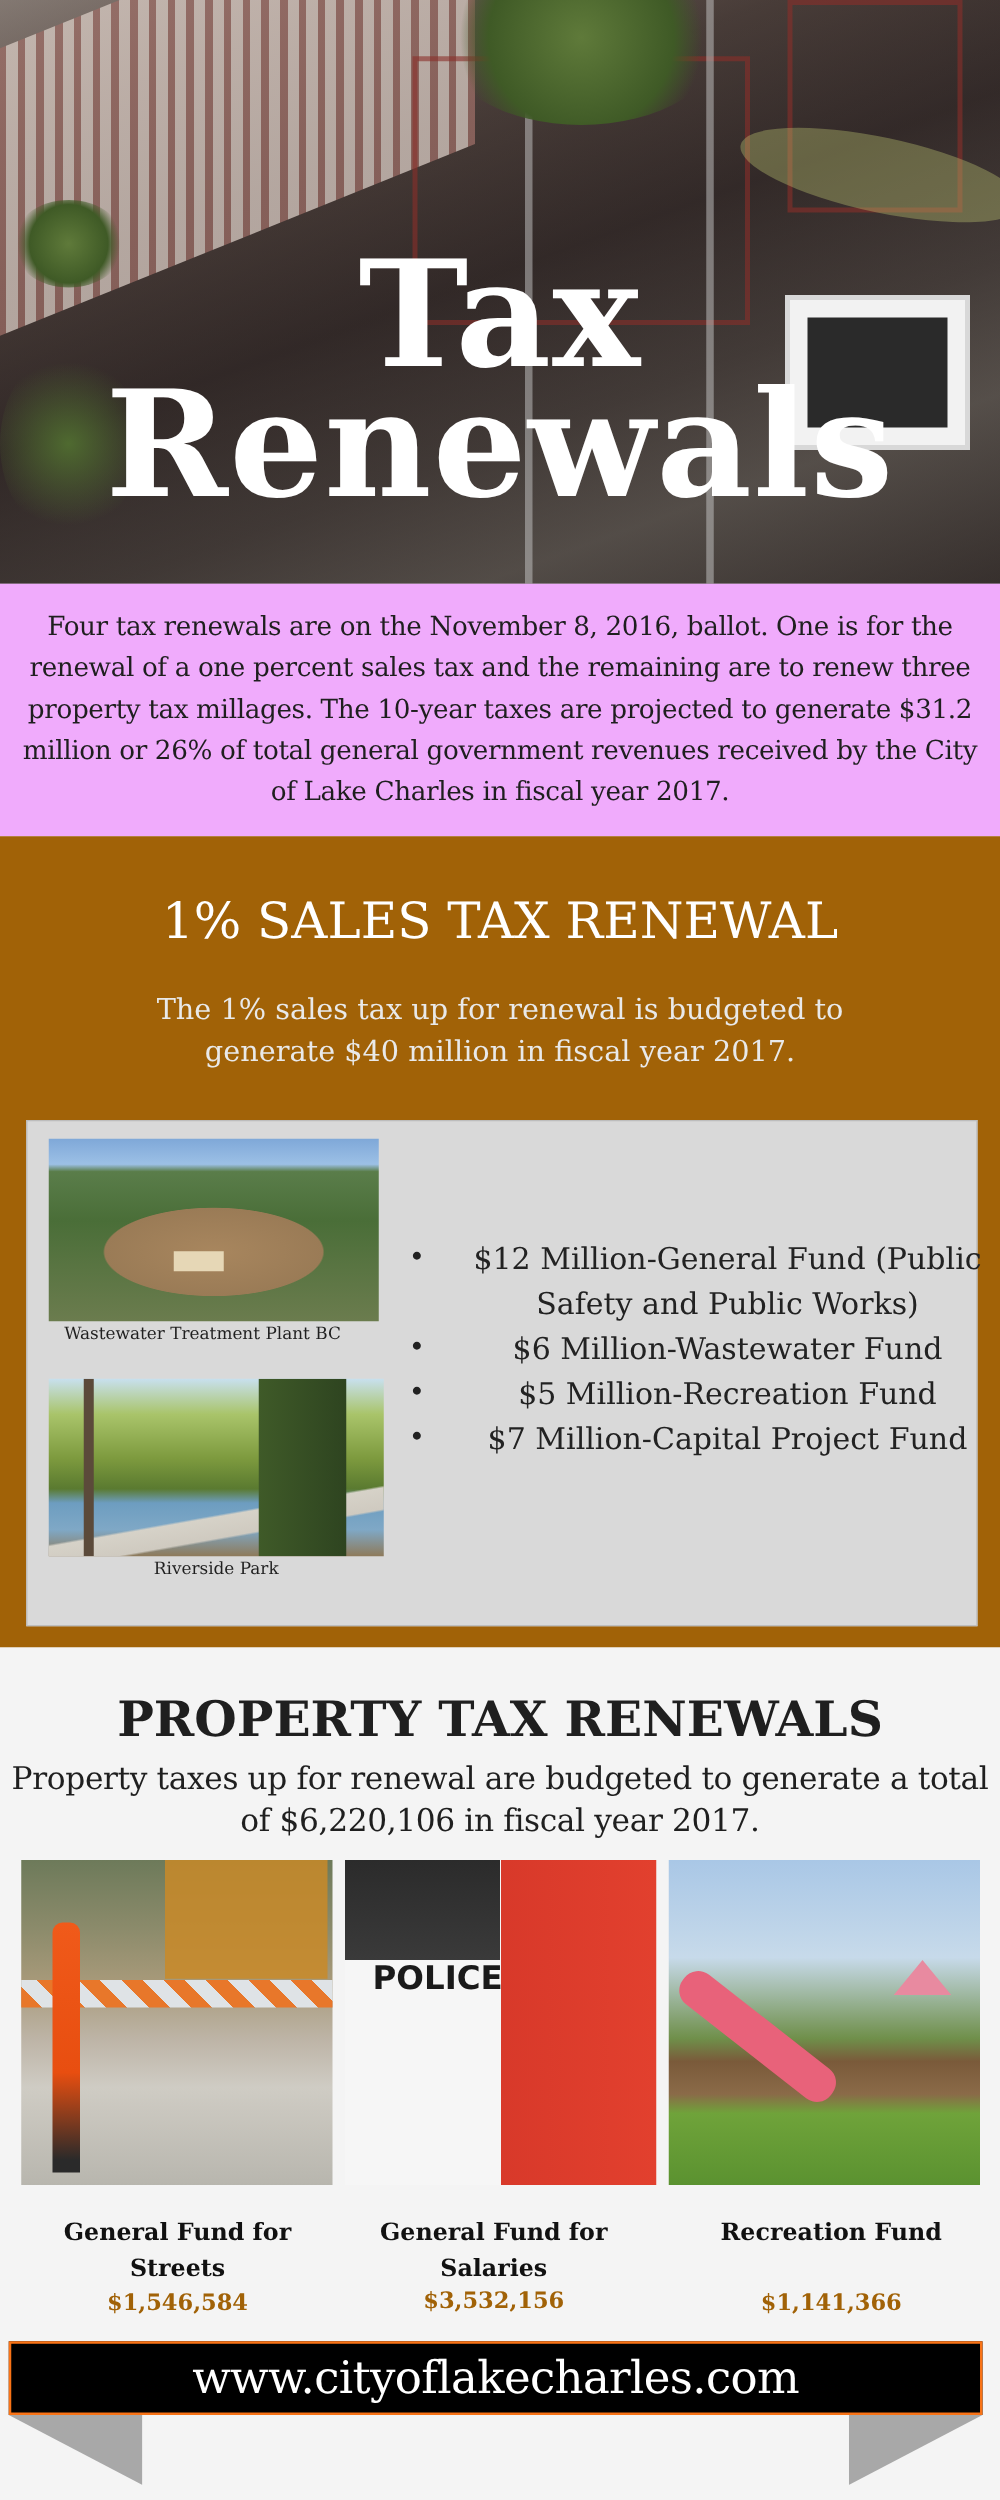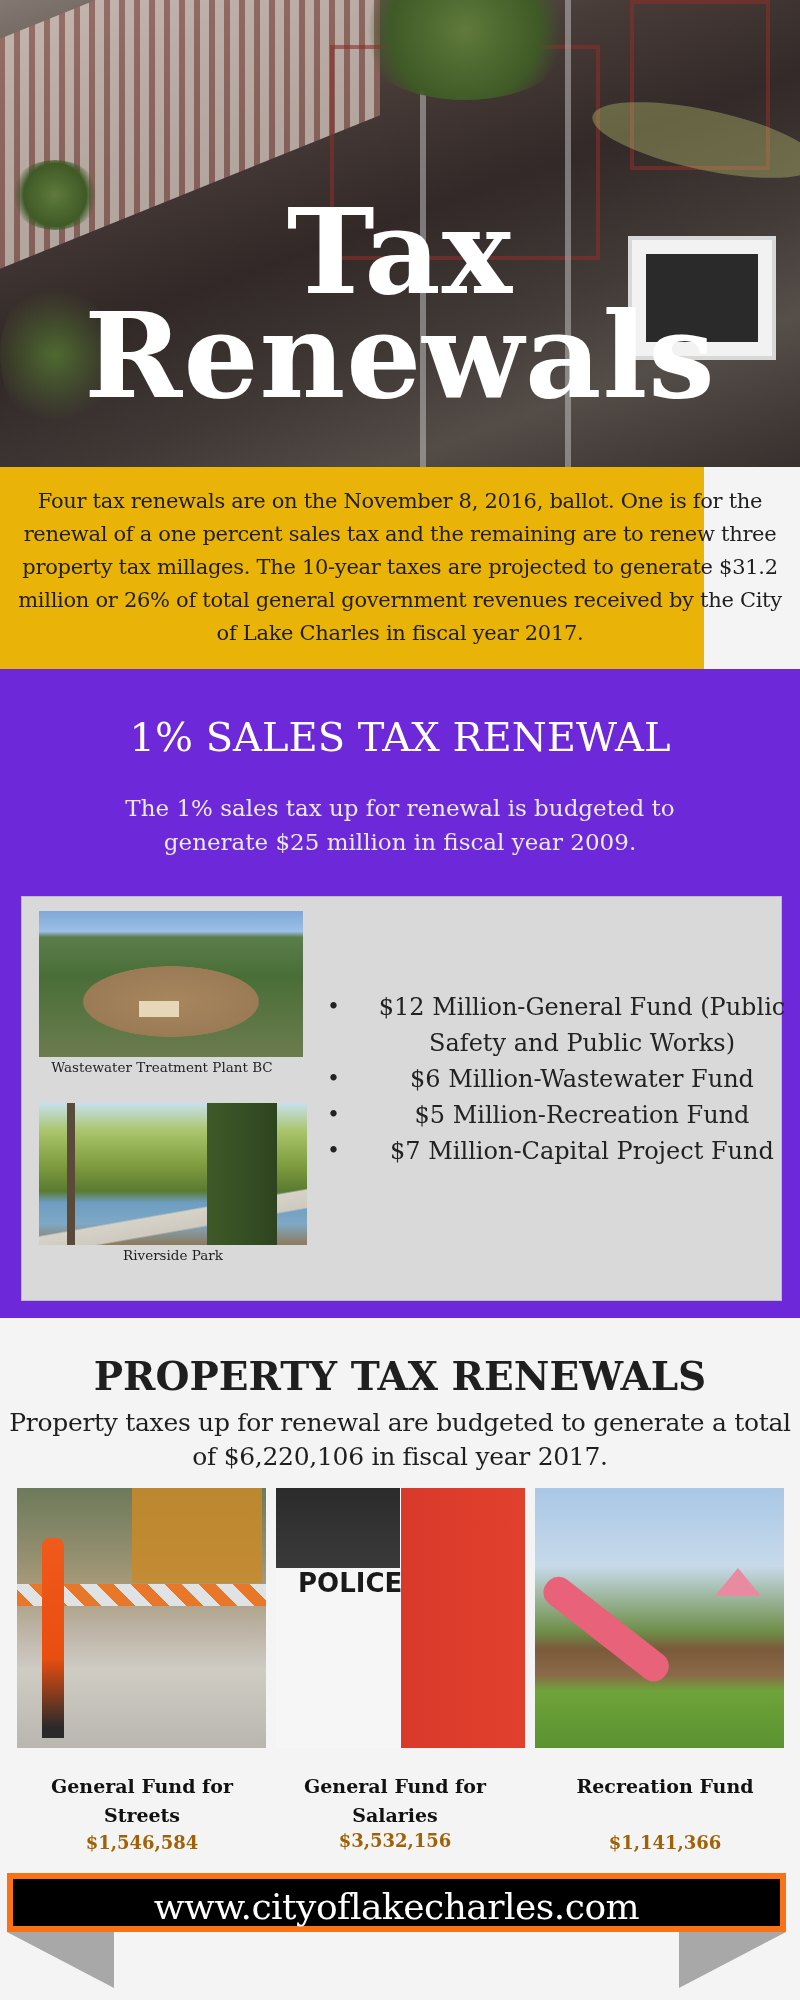--- a/index.html
+++ b/index.html
@@ -23,26 +23,26 @@
     .fern2 { left: 10px; top: 160px; width: 90px; height: 70px; }
     .fern3 { left: 0px; top: 280px; width: 110px; height: 150px; background: radial-gradient(circle, #4f6a30 0%, rgba(60,90,40,0) 70%); }
     .frame-art { position: absolute; left: 628px; top: 236px; width: 148px; height: 124px; background: #f2f2f2; border: 4px solid #d8d8d8; }
     .frame-art::after { content: ""; position: absolute; left: 14px; top: 14px; right: 14px; bottom: 14px; background: #2a2a2a; }
     .sash { position: absolute; left: 590px; top: 110px; width: 230px; height: 60px; background: rgba(200,210,120,0.35); border-radius: 50%; transform: rotate(12deg); }
     .pole { position: absolute; top: 0; width: 6px; height: 467px; background: rgba(200,200,200,0.5); }
     .hero-title { position: absolute; left: 0; top: 200px; width: 800px; text-align: center;
       color: #fff; font-family: "DejaVu Serif", serif; font-size: 118px; line-height: 104px; letter-spacing: 1px; }
 
     
-    .intro { position: absolute; left: 0; top: 467px; width: 704px; height: 202px; background: #eab308; }
+    .intro { position: absolute; left: 0; top: 467px; width: 800px; height: 202px; background: #f0abfc; }
     .intro p { position: absolute; left: 10px; top: 18px; width: 780px; text-align: center;
       font-family: "DejaVu Serif", serif; font-size: 21px; line-height: 33px; color: #1f1f1f; letter-spacing: -0.3px; }
 
     
-    .sales { position: absolute; left: 0; top: 669px; width: 800px; height: 649px; background: #6d28d9; }
+    .sales { position: absolute; left: 0; top: 669px; width: 800px; height: 649px; background: #a16207; }
     .sales h2 { position: absolute; left: 0; top: 45px; width: 800px; text-align: center;
       color: #fff; font-weight: normal; font-size: 40px; letter-spacing: 0px; }
     .sales .sub { position: absolute; left: 100px; top: 122px; width: 600px; text-align: center;
       color: #e9e9e9; font-size: 23px; line-height: 34px; }
     .fund-box { position: absolute; left: 21px; top: 227px; width: 761px; height: 405px; background: #d9d9d9; border: 1px solid #bdbdbd; }
     .photo { position: absolute; overflow: hidden; }
     .ph-wwtp { left: 17px; top: 14px; width: 264px; height: 146px;
       background:
         radial-gradient(ellipse 55% 40% at 50% 62%, #a8865e 0%, #9a7b56 60%, rgba(0,0,0,0) 61%),
         linear-gradient(180deg, #7fa8d8 0%, #9cc0e6 14%, #5a7d4a 18%, #4a6e38 45%, #6b7c4e 100%); }
@@ -82,21 +82,21 @@
     .pt-rec::before { content: ""; position: absolute; left: 12px; top: 80px; width: 150px; height: 30px; background: #e8627a; border-radius: 14px; transform: rotate(38deg); transform-origin: left center; }
     .pt-rec::after { content: ""; position: absolute; left: 180px; top: 80px; width: 46px; height: 28px; background: #e88aa0; clip-path: polygon(50% 0, 100% 100%, 0 100%); }
     .pt-label { position: absolute; top: 454px; width: 250px; text-align: center; font-weight: bold; font-size: 19px; line-height: 29px; color: #111; }
     .pt-amt { position: absolute; width: 250px; text-align: center; font-weight: bold; font-size: 18px; color: #a16207; }
     .l1 { left: 17px; } .l2 { left: 270px; } .l3 { left: 540px; }
 
     
     .fold { position: absolute; top: 1932px; width: 107px; height: 56px; background: #a8a8a8; }
     .fold-left { left: 7px; clip-path: polygon(0 0, 100% 0, 100% 100%); }
     .fold-right { left: 679px; clip-path: polygon(0 0, 100% 0, 0 100%); }
-    .banner { position: absolute; left: 7px; top: 1873px; width: 779px; height: 59px; background: #000; border: 6px solid #f97316;
+    .banner { position: absolute; left: 7px; top: 1873px; width: 779px; height: 59px; background: #000; border: 2px solid #f97316;
       color: #fff; text-align: center; font-size: 36px; line-height: 55px; letter-spacing: -0.5px; }
   </style>
 </head>
 <body>
 
 <div class="hero">
   <div class="awning"></div>
   <div class="window-frame wf1"></div>
   <div class="window-frame wf2"></div>
   <div class="pole" style="left:420px"></div>
@@ -111,21 +111,21 @@
     <span>Renewals</span>
   </h1>
 </div>
 
 <section class="intro">
   <p>Four tax renewals are on the November 8, 2016, ballot. One is for the renewal of a one percent sales tax and the remaining are to renew three property tax millages. The 10-year taxes are projected to generate $31.2 million or 26% of total general government revenues received by the City of Lake Charles in fiscal year 2017.</p>
 </section>
 
 <section class="sales">
   <h2>1% SALES TAX RENEWAL</h2>
-  <p class="sub">The 1% sales tax up for renewal is budgeted to generate $25 million in fiscal year 2009.</p>
+  <p class="sub">The 1% sales tax up for renewal is budgeted to generate $40 million in fiscal year 2017.</p>
   <div class="fund-box">
     <div class="photo ph-wwtp"></div>
     <div class="cap cap1">Wastewater Treatment Plant BC</div>
     <div class="photo ph-park"></div>
     <div class="cap cap2">Riverside Park</div>
     <ul class="fund-list">
       <li class="wrap">$12 Million-General Fund (Public Safety and Public Works)</li>
       <li>$6 Million-Wastewater Fund</li>
       <li>$5 Million-Recreation Fund</li>
       <li>$7 Million-Capital Project Fund</li>

